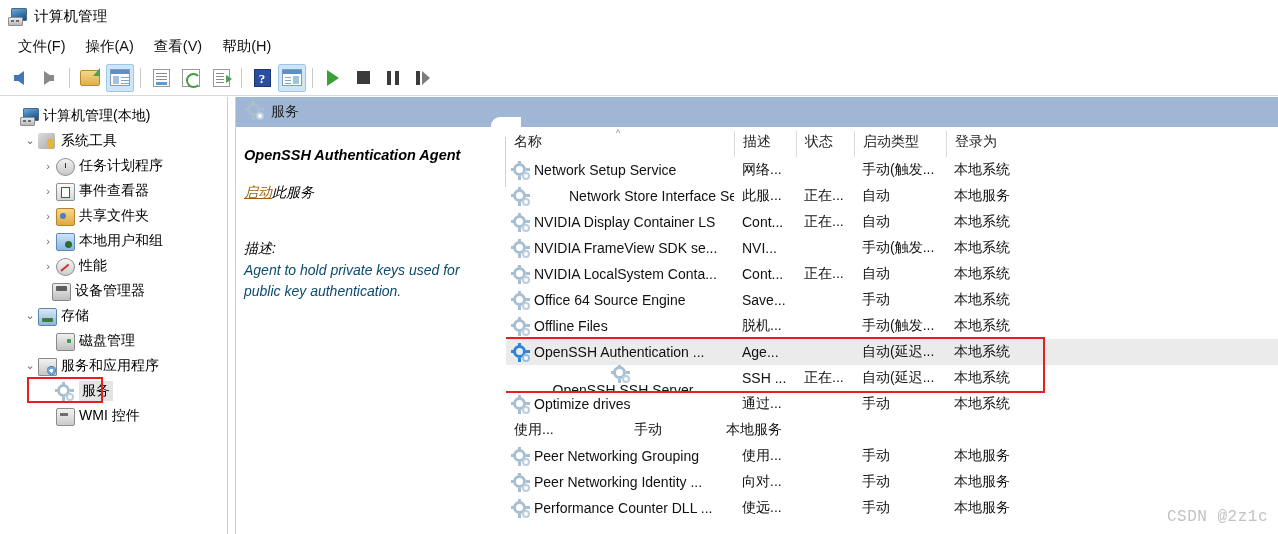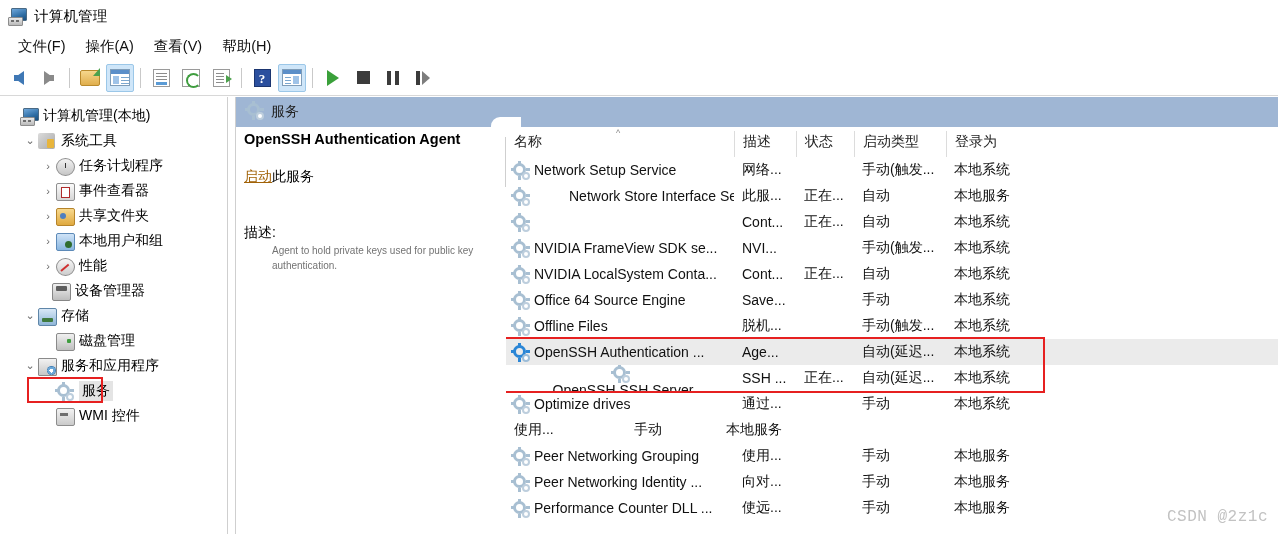--- a/index.html
+++ b/index.html
@@ -300,23 +300,24 @@
 
   
   .content-split {
     position: absolute;
     left: 0; top: 30px; right: 0; bottom: 0;
     display: flex;
   }
   .detail-pane {
     width: 270px;
     box-sizing: border-box;
-    padding: 4px 14px 0 8px;
-    background: #ffffff;
-    position: relative;
+    padding: 20px 14px 0 8px;
+    background: #ffffff;
+    position: relative;
+    font-style: italic;
   }
   .detail-pane .svc-title {
     font-size: 14.5px;
     font-weight: bold;
     color: #000;
     margin-bottom: 20px;
     line-height: 1.2;
   }
   .detail-pane .action-line {
     font-size: 14px;
@@ -325,24 +326,23 @@
   .detail-pane .action-line a {
     color: #a16207;
     text-decoration: underline;
     cursor: pointer;
   }
   .detail-pane .desc-label {
     font-size: 14px;
     margin-bottom: 2px;
   }
   .detail-pane .desc-text {
-    font-size: 10px;
+    font-size: 14px;
     line-height: 1.45;
-    color: #737373;
-    margin-left: 28px;
+    color: #0c4a6e;
   }
   .detail-divider {
     position: absolute;
     right: 0; top: 10px; width: 1px; height: 50px;
     background: #cfcfcf;
   }
 
   .list-pane {
     flex: 1;
     position: relative;
@@ -660,20 +660,21 @@
               <div class="cell startup_type" style="width: 92px;">自动</div>
               <div class="cell log_on_as" style="width: 78px;">本地服务</div>
             </div>
             <div class="lv-row">
               <div class="cell name" style="width: 228px;">
                 <span class="gear dim">
                   <span class="g-ring"></span>
                   <span class="g-teeth"></span>
                   <span class="g-small"></span>
                 </span>
+                <span>NVIDIA Display Container LS</span>
               </div>
               <div class="cell description" style="width: 62px;">Cont...</div>
               <div class="cell status" style="width: 58px;">正在...</div>
               <div class="cell startup_type" style="width: 92px;">自动</div>
               <div class="cell log_on_as" style="width: 78px;">本地系统</div>
             </div>
             <div class="lv-row">
               <div class="cell name" style="width: 228px;">
                 <span class="gear dim">
                   <span class="g-ring"></span>

